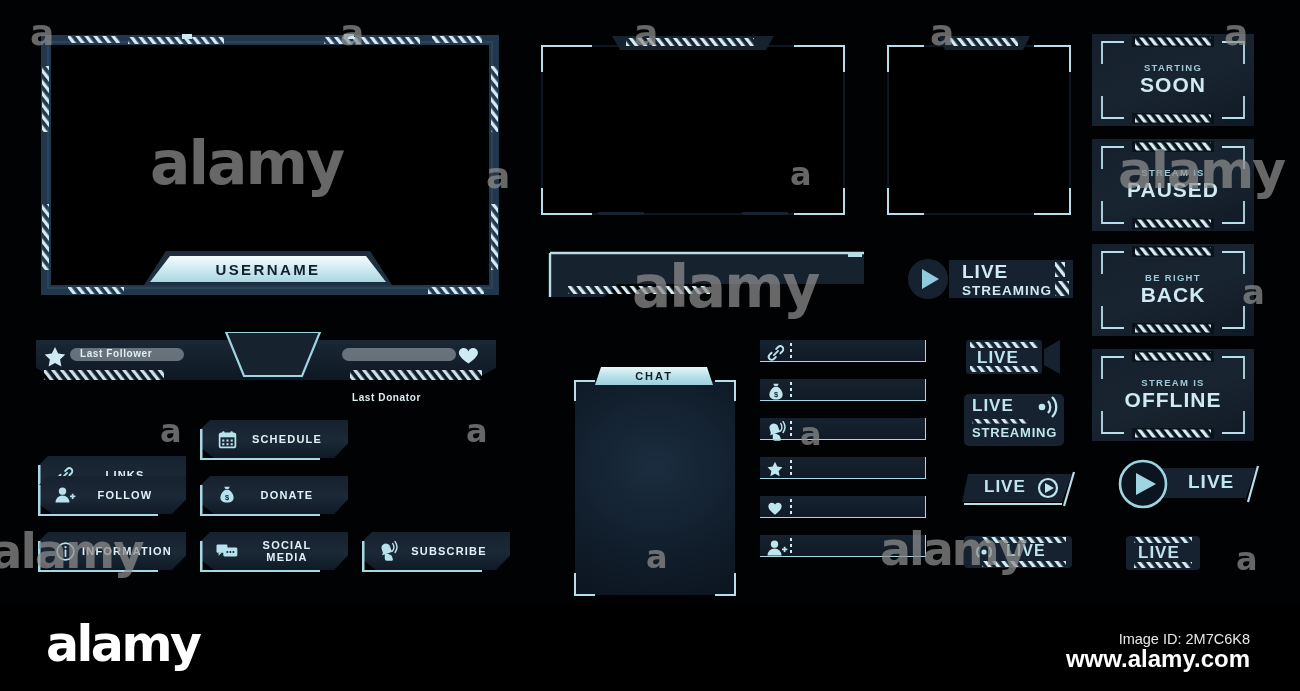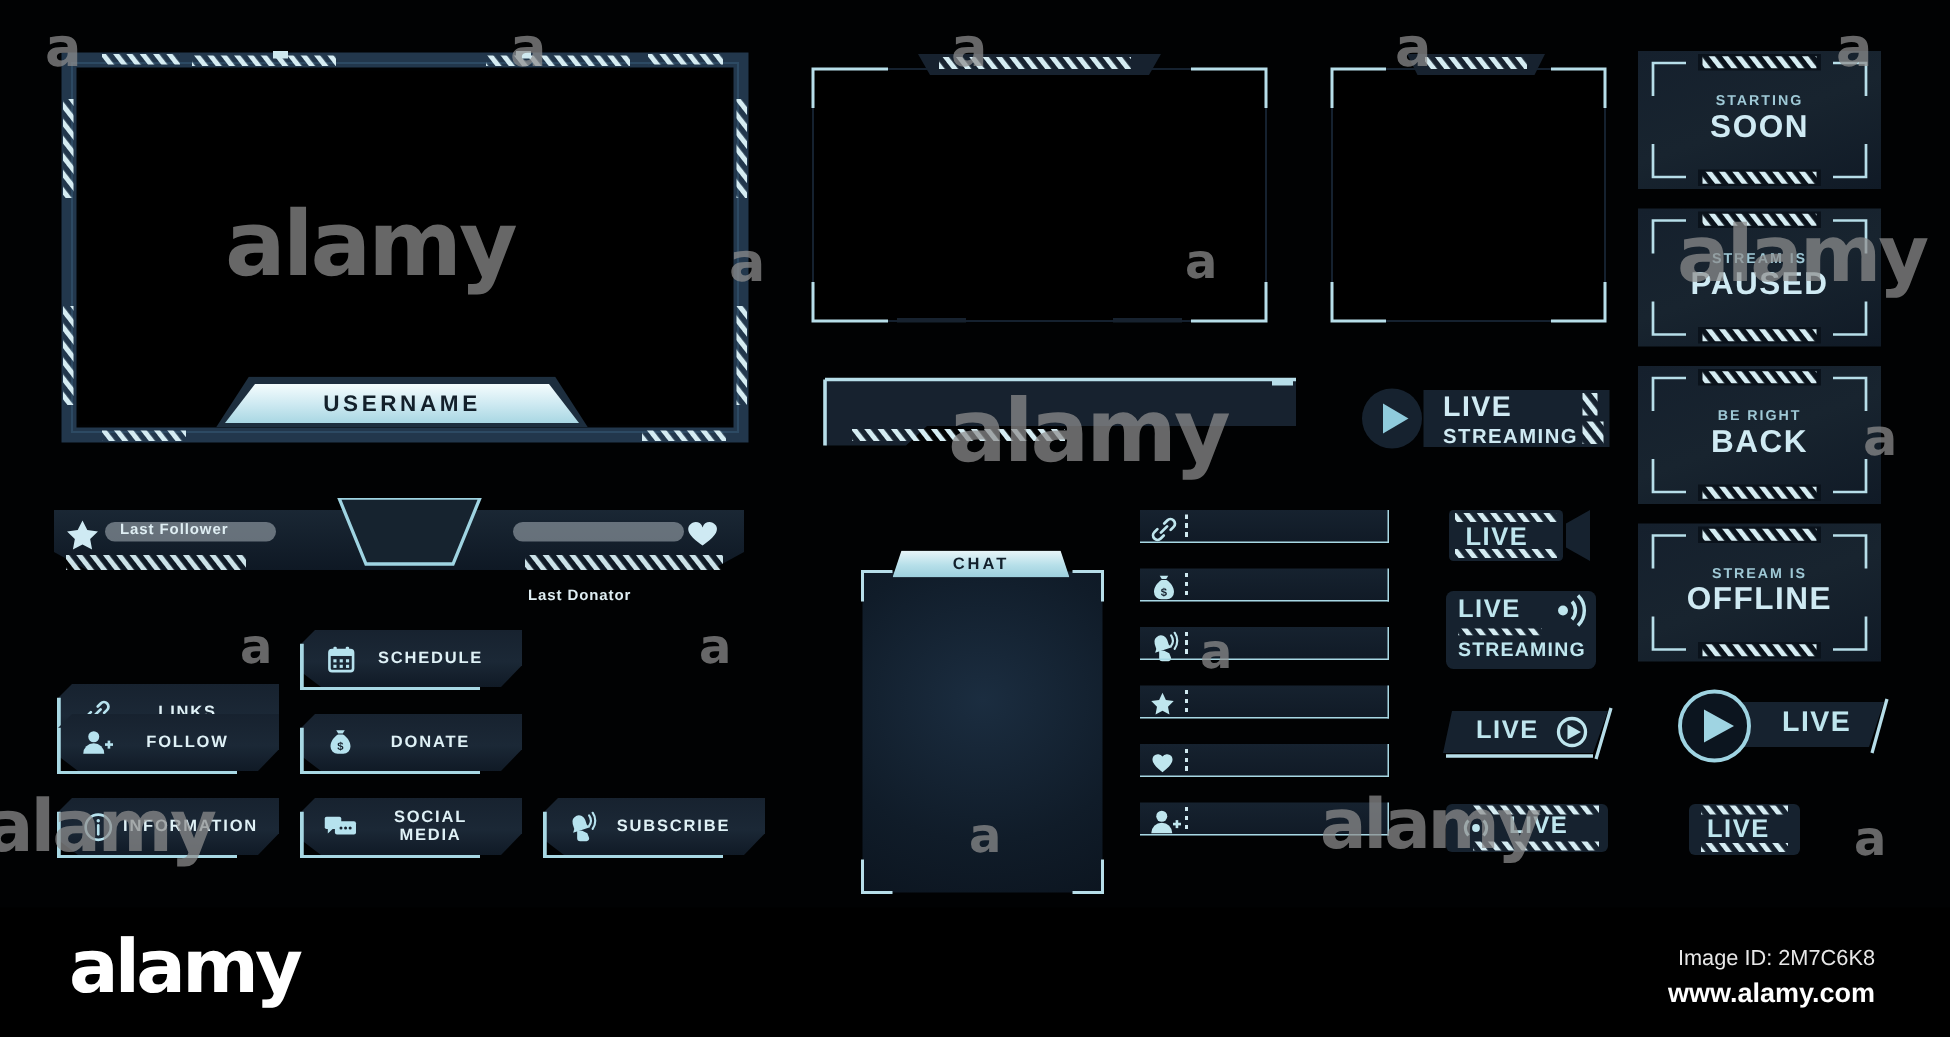--- a/index.html
+++ b/index.html
@@ -95,21 +95,21 @@
     font-family:"DejaVu Sans", sans-serif; font-weight:700;
     letter-spacing:-2px; pointer-events:none; user-select:none;
   }
   #bottombar { position:absolute; left:0; bottom:0; width:1300px; height:86px; background:#000; }
   #alamy-logo {
     position:absolute; left:46px; bottom:18px;
     font-family:"DejaVu Sans", sans-serif; font-weight:700;
     font-size:49px; color:#fff; letter-spacing:-2.5px;
   }
   #imgid { position:absolute; right:50px; bottom:44px; color:#e8e8e8; font-size:14.5px; }
-  #imgurl { position:absolute; right:50px; bottom:18px; color:#fff; font-size:18px; font-weight:700; }
+  #imgurl { position:absolute; right:50px; bottom:18px; color:#fff; font-size:24px; font-weight:700; }
 </style>
 </head>
 <body>
 
 <div id="stage">
 
   <div id="main-frame" class="abs">
     <svg width="476" height="278" style="position:absolute;left:0;top:0;">
       <defs>
         <linearGradient id="plateGrad" x1="0" y1="0" x2="0" y2="1">

